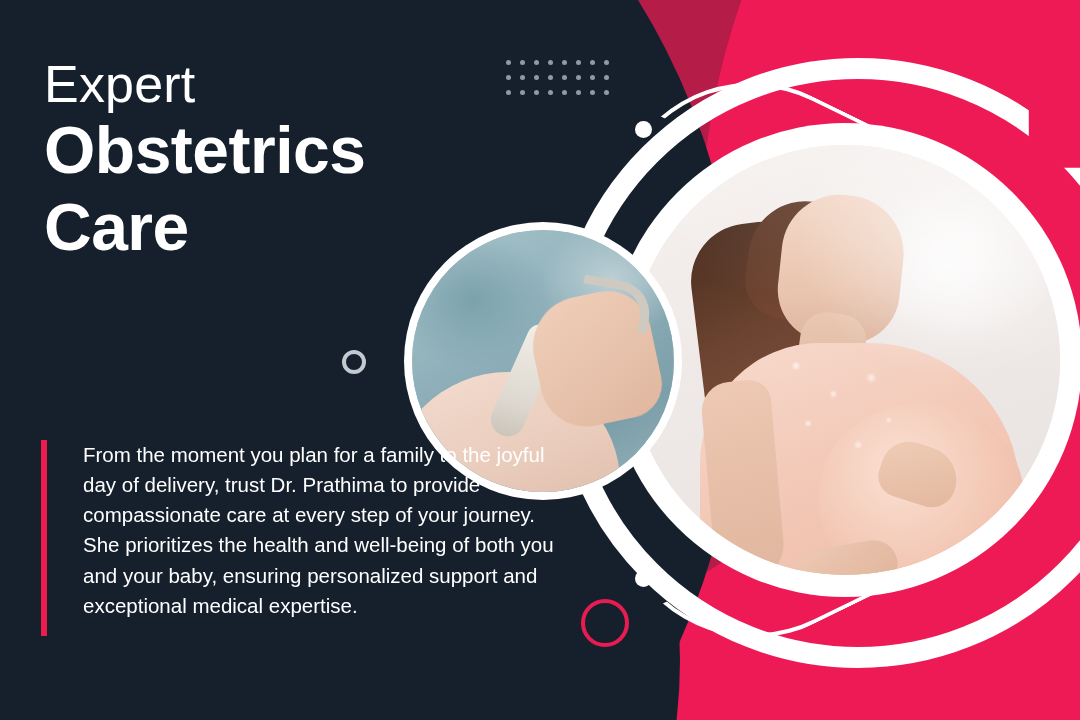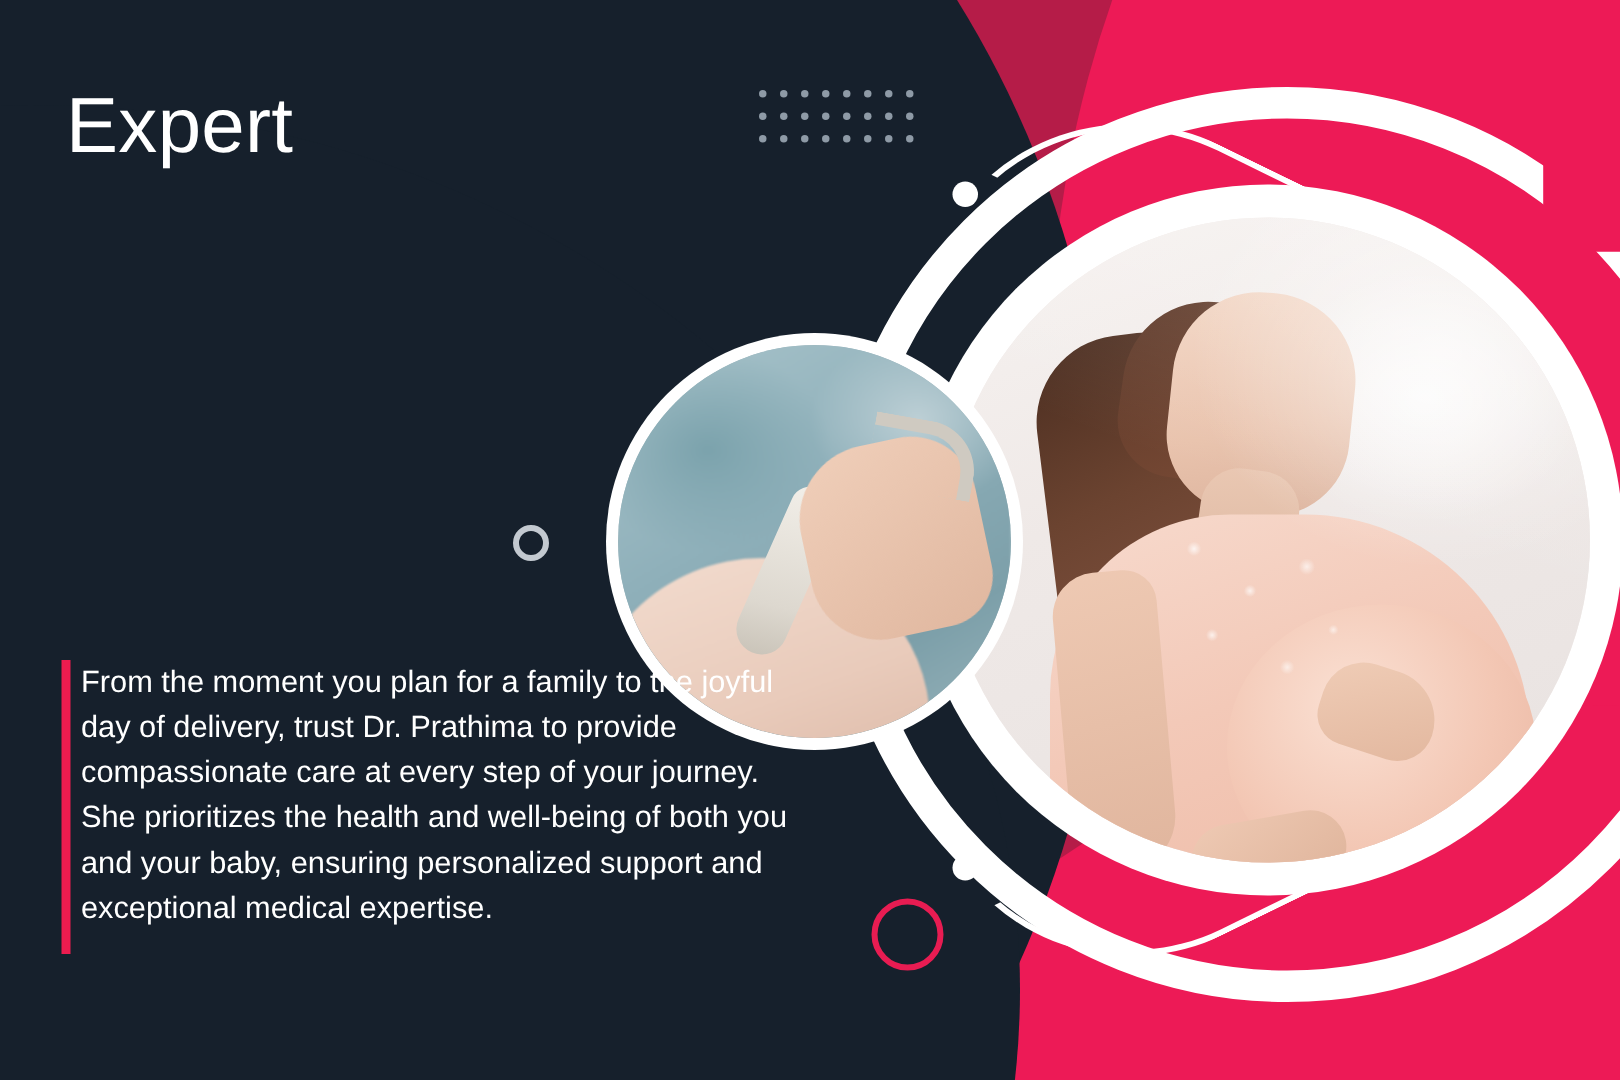--- a/index.html
+++ b/index.html
@@ -398,21 +398,21 @@
     border-radius: 22px;
     cursor: pointer;
     font-family: "Liberation Sans", sans-serif;
   }
 
   .paragraph-wrap {
     position: absolute;
     left: 41px;
     top: 440px;
     display: flex;
-    gap: 7px;
+    gap: 36px;
   }
   .accent-bar {
     width: 6px;
     height: 196px;
     background: #ec1c4f;
     flex: 0 0 auto;
   }
   .paragraph {
     width: 480px;
     font-size: 20.5px;
@@ -493,20 +493,24 @@
       <i></i>
       <i></i>
       <i></i>
   </div>
 
   <div class="ring-small-gray"></div>
   <div class="ring-crimson"></div>
 
   <div class="content">
     <div class="headline-light">Expert</div>
+    <div class="headline-bold">
+      <span>Obstetrics</span>
+      <span>Care</span>
+    </div>
 
 
     <div class="paragraph-wrap">
       <div class="accent-bar"></div>
       <div class="paragraph">From the moment you plan for a family to the joyful day of delivery, trust Dr. Prathima to provide compassionate care at every step of your journey.  She prioritizes the health and well-being of both you and your baby, ensuring personalized support and exceptional medical expertise.</div>
     </div>
   </div>
 
 </div>
 

